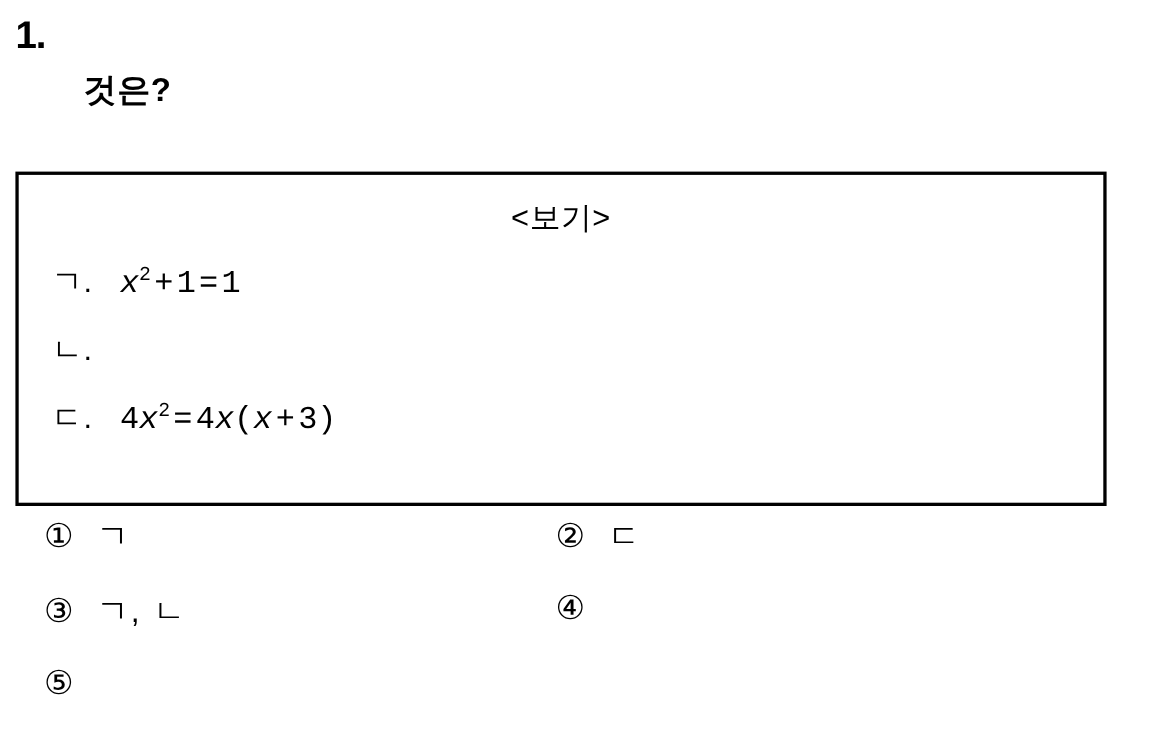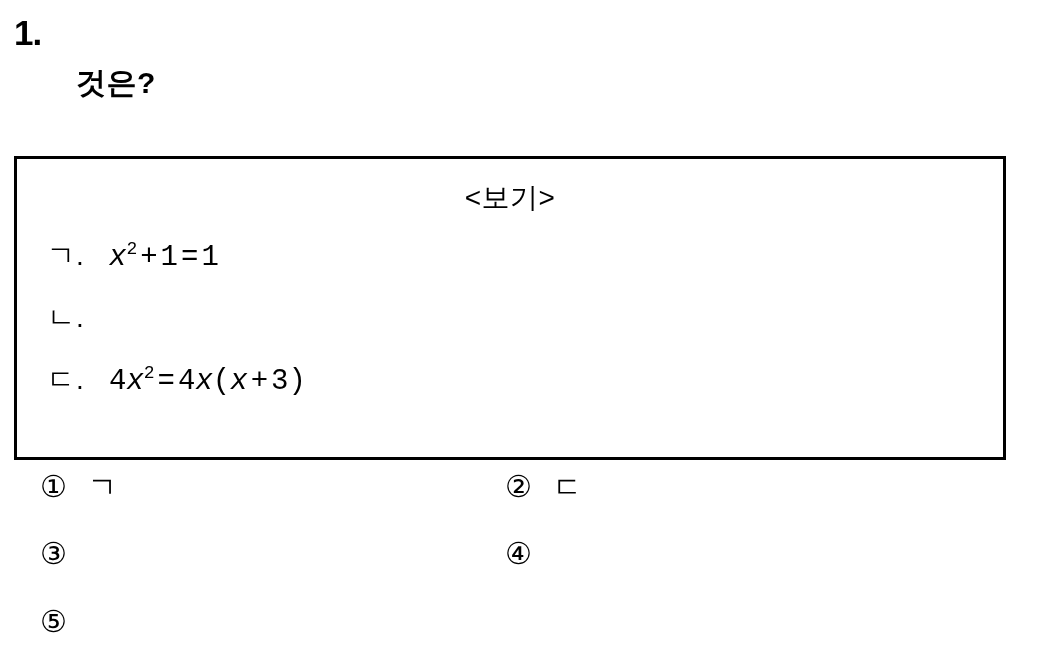--- a/index.html
+++ b/index.html
@@ -178,20 +178,21 @@
       </div>
       <div class="choice">
         <span class="choice-marker">②</span>
         <span class="choice-text">ㄷ</span>
       </div>
     </div>
 
     <div class="choice-row">
       <div class="choice choice-col-1">
         <span class="choice-marker">③</span>
+        <span class="choice-text">ㄱ, ㄴ</span>
       </div>
       <div class="choice">
         <span class="choice-marker">④</span>
       </div>
     </div>
 
     <div class="choice-row">
       <div class="choice choice-col-1">
         <span class="choice-marker">⑤</span>
       </div>

